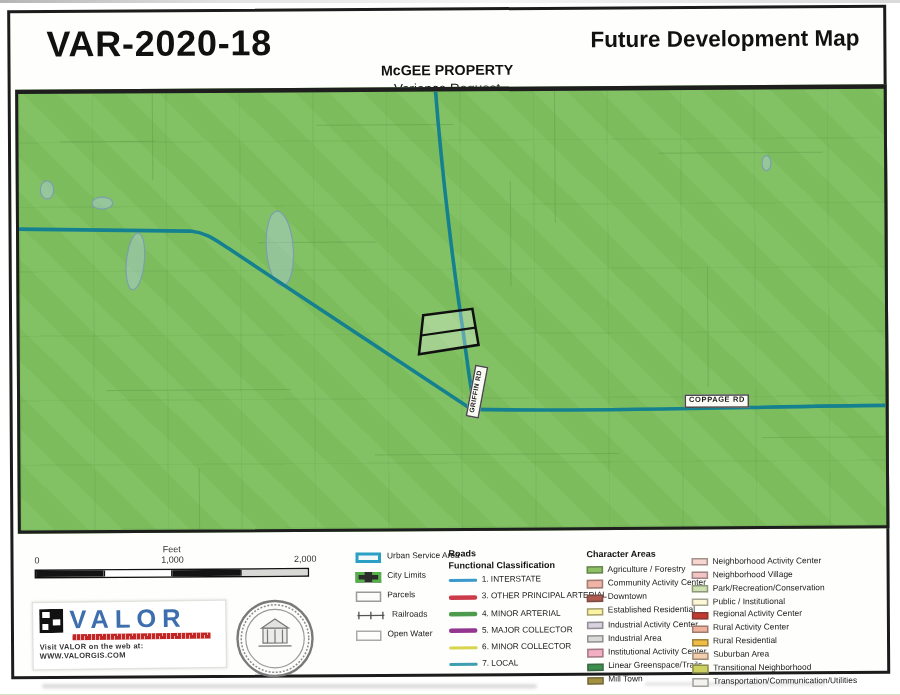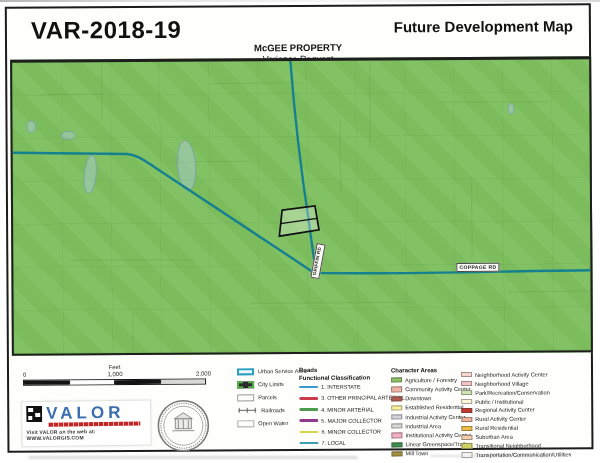--- a/index.html
+++ b/index.html
@@ -92,21 +92,21 @@
 </head>
 <body>
 
 <div class="page">
   <div class="scan-top"></div>
   <div class="scan-bottom"></div>
   <div class="scan-bottom2"></div>
 
   <div class="sheet">
 
-    <div class="case-number">VAR-2018-19</div>
+    <div class="case-number">VAR-2020-18</div>
     <div class="map-title">Future Development Map</div>
     <div class="center-title">
       <div class="t1">McGEE PROPERTY</div>
       <div class="t2">Variance Request</div>
     </div>
 
     <div class="map-frame">
       <svg viewBox="0 0 581 291" preserveAspectRatio="none">
 
         <g stroke="#5f9d4b" stroke-width="0.6" opacity="0.55" fill="none">

